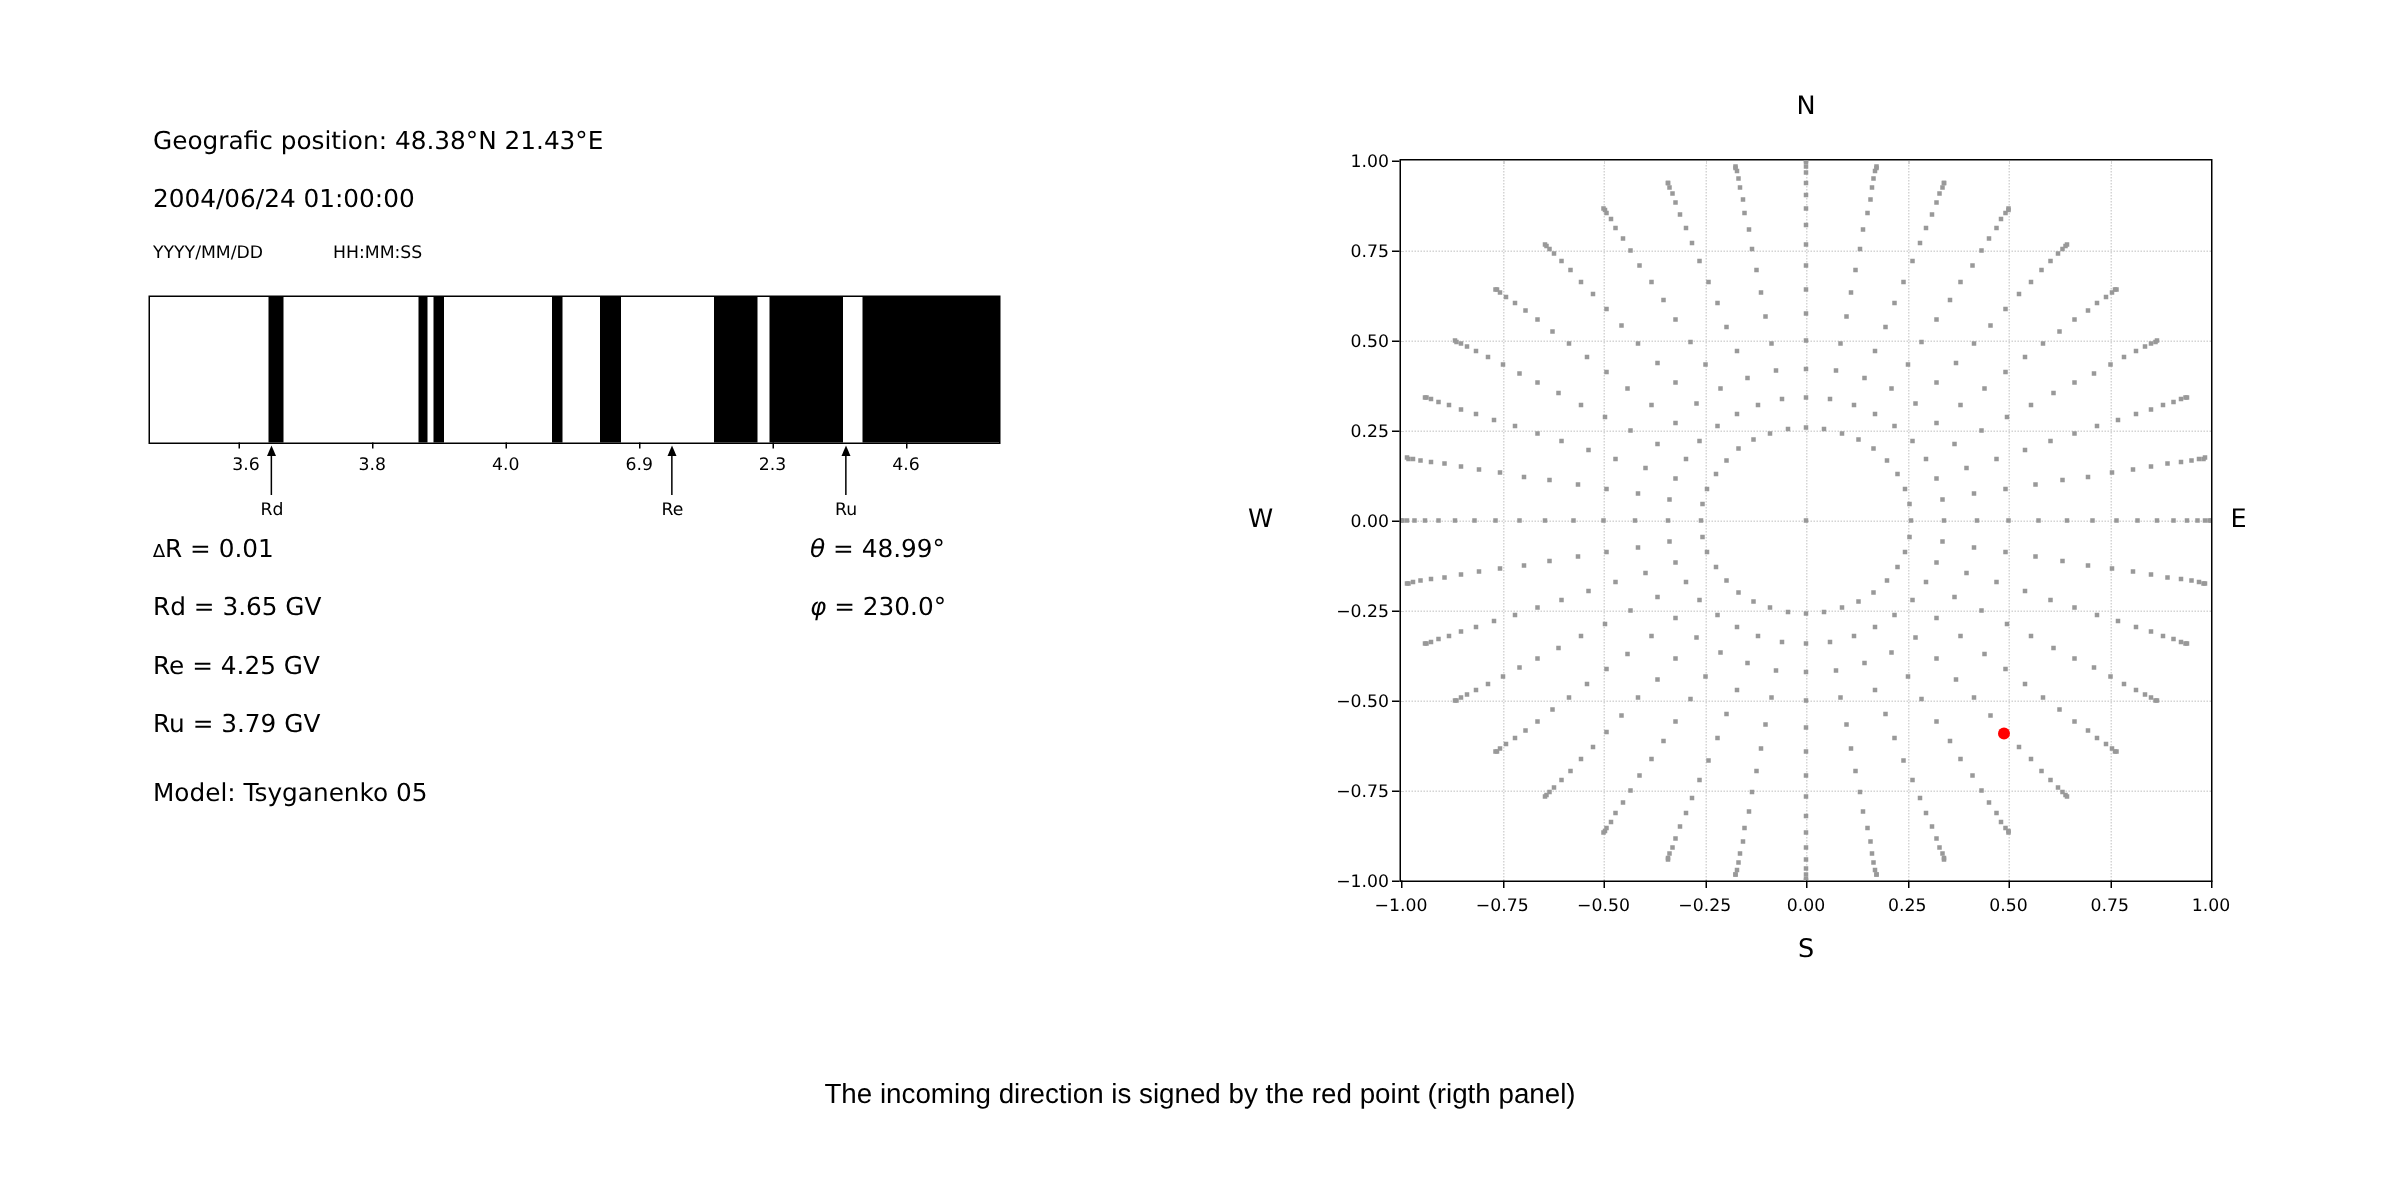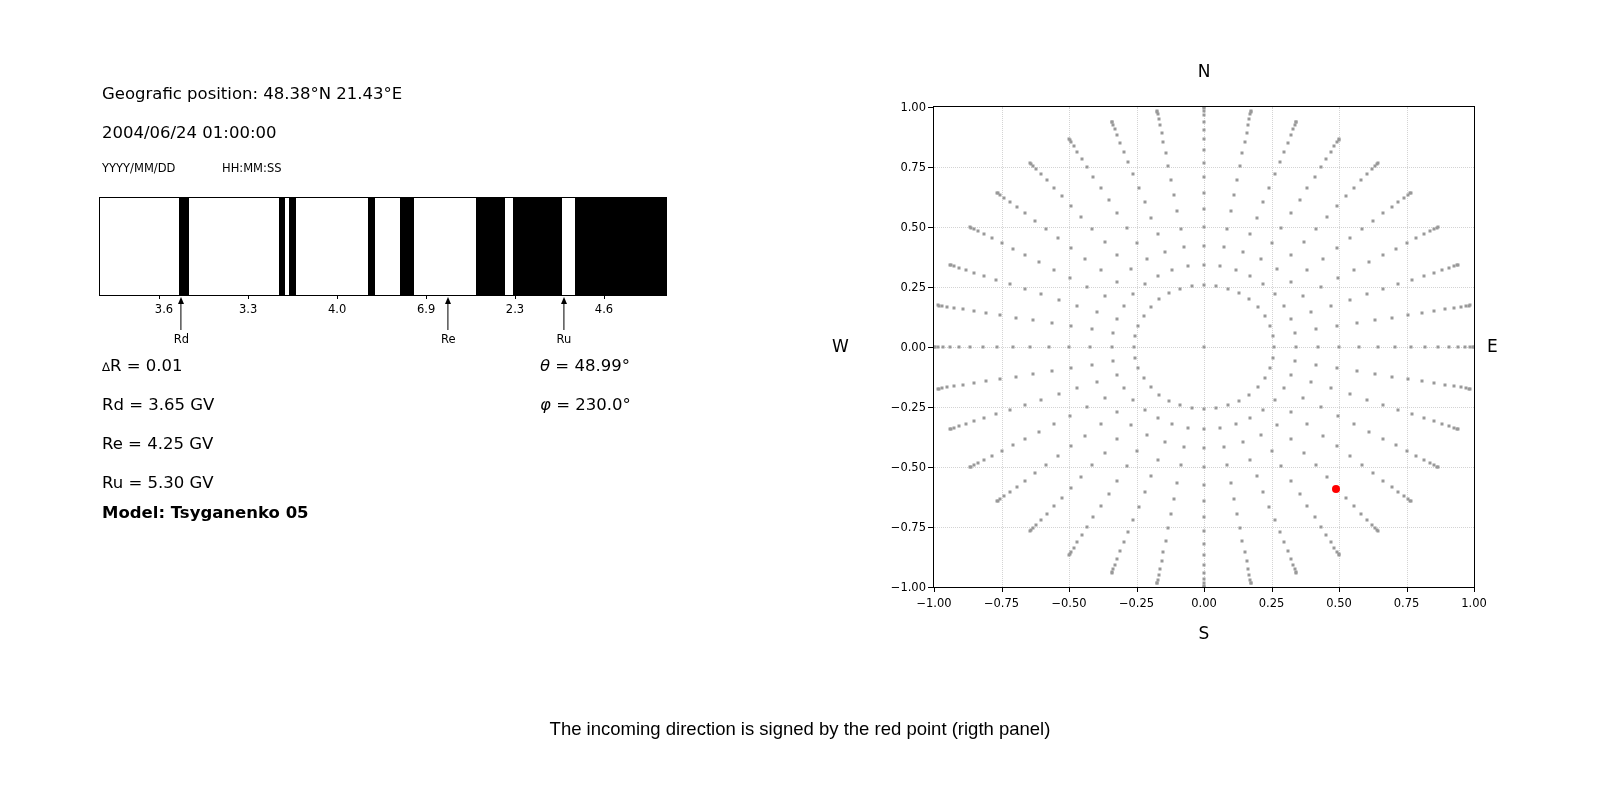--- a/index.html
+++ b/index.html
@@ -53,21 +53,21 @@
       <div class="sp-bar" style="left: 267.9px; width: 6.7px;"></div>
       <div class="sp-bar" style="left: 299.5px; width: 14.7px;"></div>
       <div class="sp-bar" style="left: 376px; width: 29.4px;"></div>
       <div class="sp-bar" style="left: 413.4px; width: 48.9px;"></div>
       <div class="sp-bar" style="left: 474.8px; width: 91.2px;"></div>
     </div>
   <div class="abs" id="spectrum-axis">
       <div class="sp-tick" style="left: 60.1px;"></div>
       <div class="sp-ticklabel" style="left: 65px;">3.6</div>
       <div class="sp-tick" style="left: 149.1px;"></div>
-      <div class="sp-ticklabel" style="left: 149.1px;">3.3</div>
+      <div class="sp-ticklabel" style="left: 149.1px;">3.8</div>
       <div class="sp-tick" style="left: 238.1px;"></div>
       <div class="sp-ticklabel" style="left: 238.1px;">4.0</div>
       <div class="sp-tick" style="left: 327.1px;"></div>
       <div class="sp-ticklabel" style="left: 327.1px;">6.9</div>
       <div class="sp-tick" style="left: 416px;"></div>
       <div class="sp-ticklabel" style="left: 416px;">2.3</div>
       <div class="sp-tick" style="left: 505px;"></div>
       <div class="sp-ticklabel" style="left: 505px;">4.6</div>
       <div class="sp-arrowhead" style="left: 82.3px;"></div>
       <div class="sp-arrowshaft" style="left: 82.3px;"></div>
@@ -76,22 +76,22 @@
       <div class="sp-arrowshaft" style="left: 349.3px;"></div>
       <div class="sp-arrowlabel" style="left: 349.3px;">Re</div>
       <div class="sp-arrowhead" style="left: 465px;"></div>
       <div class="sp-arrowshaft" style="left: 465px;"></div>
       <div class="sp-arrowlabel" style="left: 465px;">Ru</div>
     </div>
 
   <div class="abs t16" style="left:102px;top:357px;"><span class="delta-sym">∆</span><span>R = 0.01</span></div>
   <div class="abs t16" style="left:102px;top:396px;">Rd = 3.65 GV</div>
   <div class="abs t16" style="left:102px;top:435px;">Re = 4.25 GV</div>
-  <div class="abs t16" style="left:102px;top:474px;">Ru = 5.30 GV</div>
-  <div class="abs t16" style="left:102px;top:504px;font-weight:bold;">Model: Tsyganenko 05</div>
+  <div class="abs t16" style="left:102px;top:474px;">Ru = 3.79 GV</div>
+  <div class="abs t16" style="left:102px;top:520px;">Model: Tsyganenko 05</div>
   <div class="abs t16" style="left:540px;top:357px;"><span class="sym">θ</span><span> = 48.99°</span></div>
   <div class="abs t16" style="left:540px;top:396px;"><span class="sym">φ</span><span> = 230.0°</span></div>
 
   <div class="abs" id="dir-wrap">
     <div id="dir-grid">
         <div class="grid-h" style="top: 420px;"></div>
         <div class="grid-v" style="left: 67.5px;"></div>
         <div class="grid-h" style="top: 360px;"></div>
         <div class="grid-v" style="left: 135px;"></div>
         <div class="grid-h" style="top: 300px;"></div>

